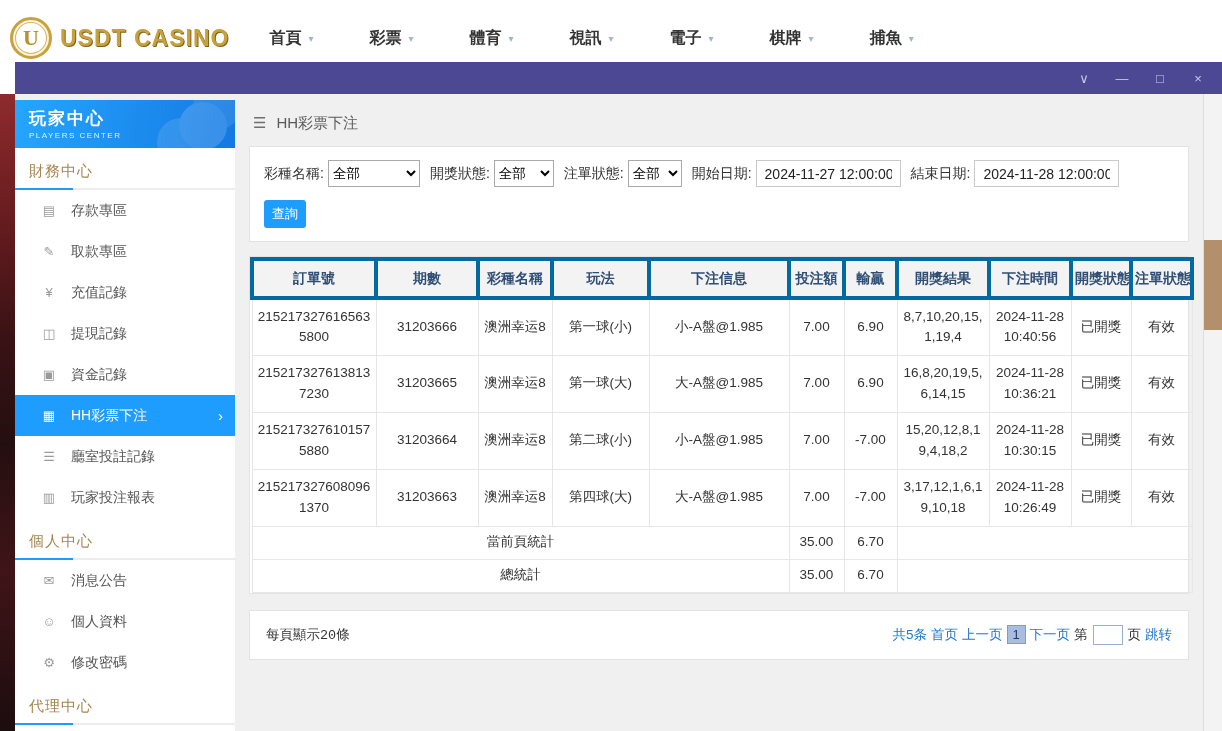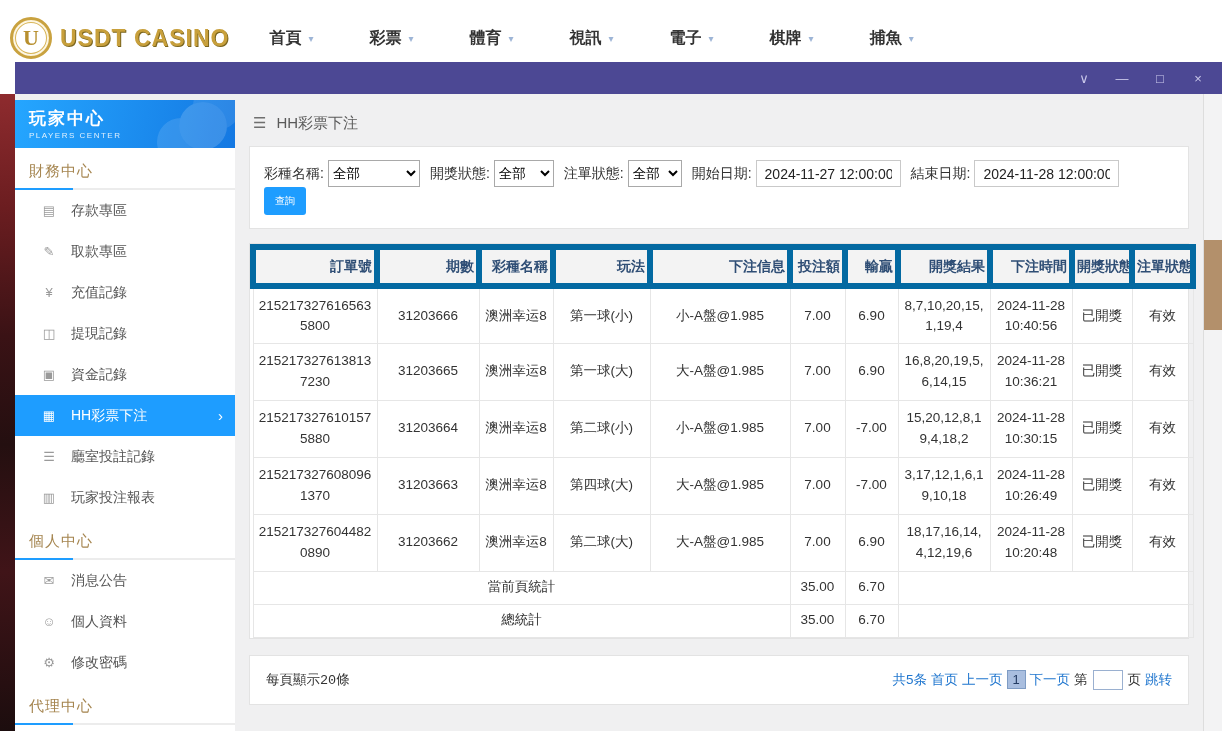--- a/index.html
+++ b/index.html
@@ -43,25 +43,25 @@
   .main { flex:1; padding:10px 14px 0 14px; min-width:0; }
   .breadcrumb { height:38px; display:flex; align-items:center; gap:10px; color:#5a5a5a; font-size:15px; padding-left:4px; }
   .breadcrumb .ham { color:#6f6f6f; font-size:15px; cursor:pointer; }
 
   .filter-card { background:#fff; border:1px solid #e3e3e3; padding:13px 14px 13px; margin-top:4px; }
   .filter-row { display:flex; align-items:center; }
   .f-group { display:flex; align-items:center; margin-right:10px; }
   .f-label { font-size:14px; color:#333; margin-right:4px; white-space:nowrap; }
   select.f-select { height:27px; border:1px solid #a9a9a9; background:#fff; font-size:13.5px; font-family:inherit; color:#000000; }
   input.f-date { height:27px; border:1px solid #c9c9c9; padding:0 8px; font-size:14px; color:#222; font-family:inherit; }
-  .btn-search { width:42px; height:28px; background:#1e9dff; color:#fff; border:none; border-radius:3px; font-size:10px; cursor:pointer; font-family:inherit; }
+  .btn-search { margin-top:13px; width:42px; height:28px; background:#1e9dff; color:#fff; border:none; border-radius:3px; font-size:13px; cursor:pointer; font-family:inherit; }
 
   .table-card { background:#fff; border:1px solid #e3e3e3; margin-top:14px; }
   table.bets { width:100%; border-collapse:collapse; table-layout:fixed; }
-  .bets th { background:#f3f3f3; color:#2f4e75; font-size:14px; font-weight:bold; height:39px; border:6px solid #0369a1; padding:0 2px; white-space:nowrap; overflow:hidden;text-align:right; }
+  .bets th { background:#f3f3f3; color:#2f4e75; font-size:14px; font-weight:bold; height:39px; border:4px solid #0369a1; padding:0 2px; white-space:nowrap; overflow:hidden; }
   .bets td { border:1px solid #e6e6e6; font-size:13.5px; color:#333; text-align:center; height:57px; padding:2px 4px; line-height:1.5; }
   .bets td.wrap { word-break:break-all; }
   .bets td.nw { white-space:nowrap; padding:2px 2px; }
   .bets tr.sum td { height:33px; }
 
   .footer-card { background:#fff; border:1px solid #e3e3e3; margin-top:16px; height:50px; display:flex; align-items:center; justify-content:space-between; padding:0 16px; font-size:13.5px; color:#444; }
   .pager { display:flex; align-items:center; gap:4px; }
   .pg-link { color:#2177cf; cursor:pointer; white-space:nowrap; }
   .pg-current { min-width:19px; height:19px; line-height:18px; text-align:center; background:#a9bedf; border:1px solid #7f9cc4; color:#243c63; font-size:13px; cursor:pointer; }
   .pg-input { width:30px; height:20px; border:1px solid #9ab0d0; font-family:inherit; }
@@ -314,33 +314,20 @@
                 <td class="nw">澳洲幸运8</td>
                 <td>第四球(大)</td>
                 <td>大-A盤@1.985</td>
                 <td>7.00</td>
                 <td>-7.00</td>
                 <td class="wrap">3,17,12,1,6,19,10,18</td>
                 <td>2024-11-28 10:26:49</td>
                 <td>已開獎</td>
                 <td>有效</td>
               </tr>
-              <tr>
-                <td class="wrap">2152173276044820890</td>
-                <td>31203662</td>
-                <td class="nw">澳洲幸运8</td>
-                <td>第二球(大)</td>
-                <td>大-A盤@1.985</td>
-                <td>7.00</td>
-                <td>6.90</td>
-                <td class="wrap">18,17,16,14,4,12,19,6</td>
-                <td>2024-11-28 10:20:48</td>
-                <td>已開獎</td>
-                <td>有效</td>
-              </tr>
               <tr class="sum">
                 <td colspan="5">當前頁統計</td>
                 <td>35.00</td>
                 <td>6.70</td>
                 <td colspan="4"></td>
               </tr>
               <tr class="sum">
                 <td colspan="5">總統計</td>
                 <td>35.00</td>
                 <td>6.70</td>

